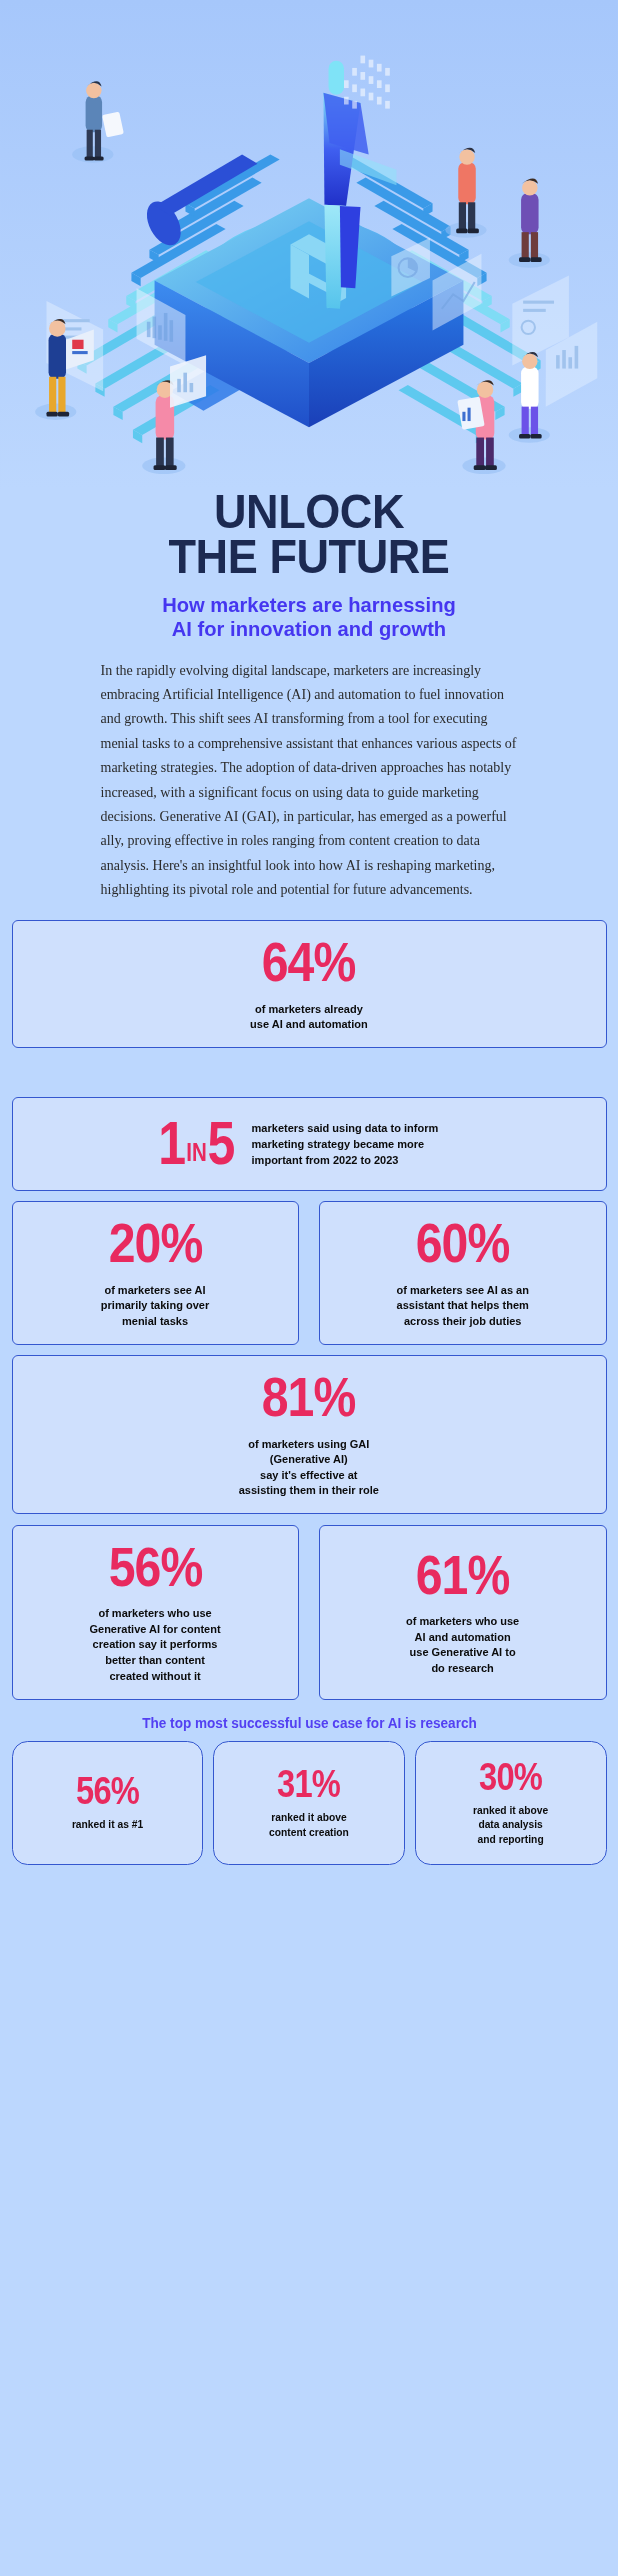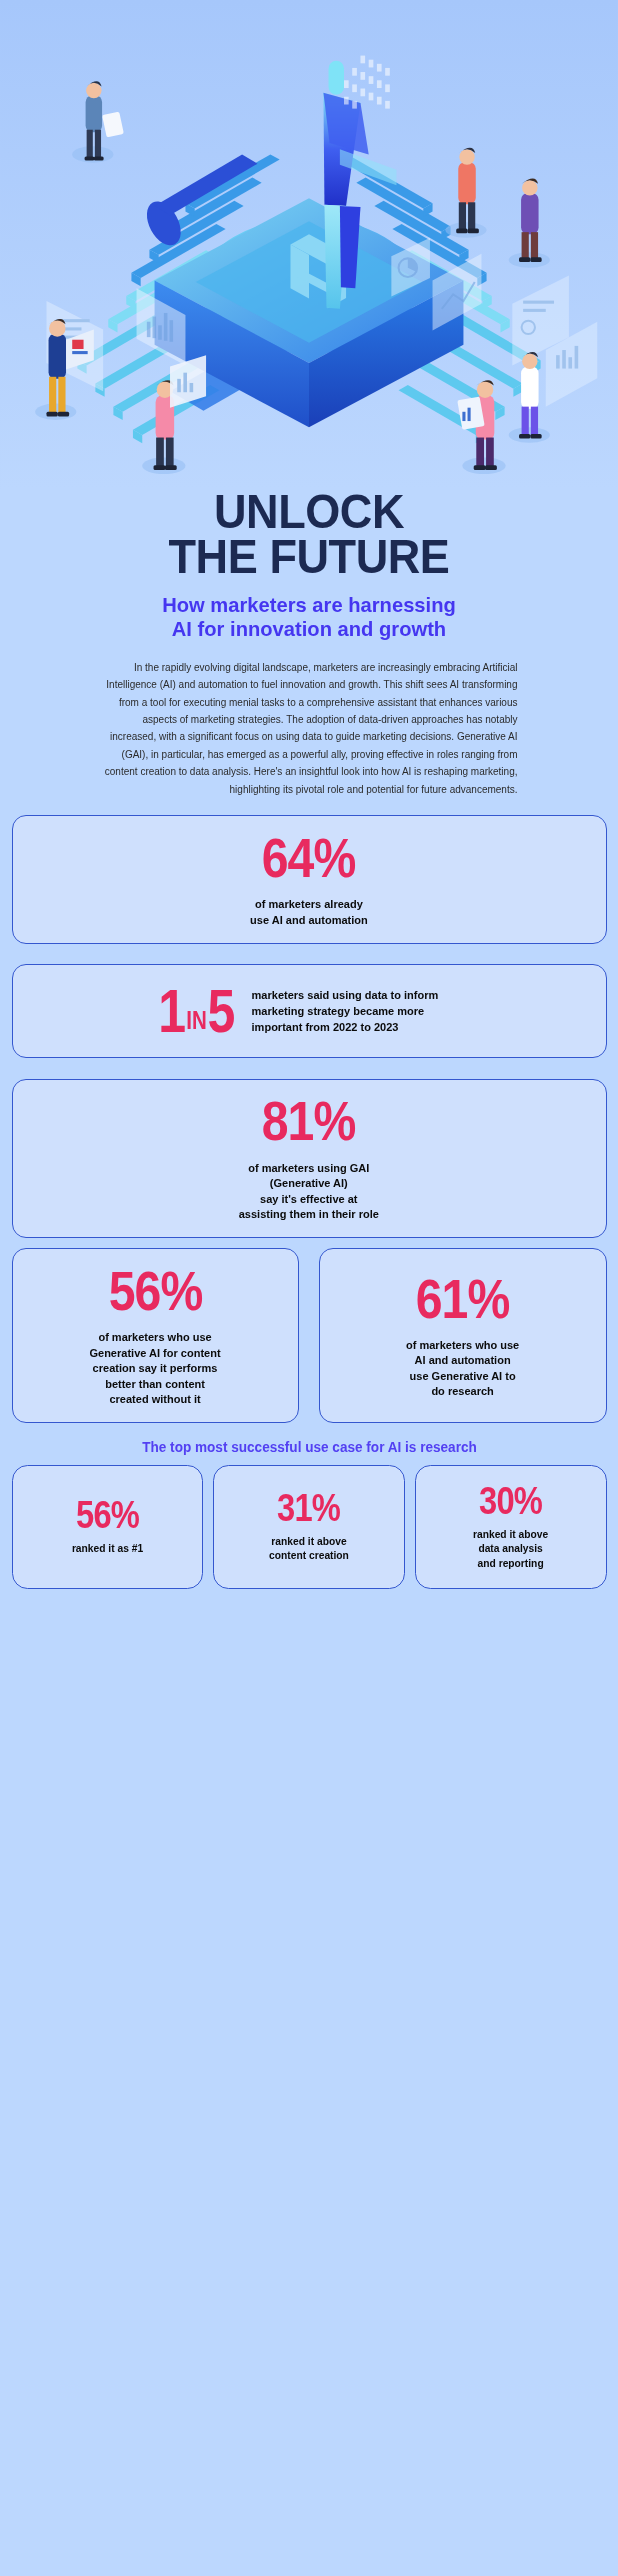--- a/index.html
+++ b/index.html
@@ -44,32 +44,33 @@
     color:#4536f0;
     font-weight:bold;
     font-size:21px;
     line-height:1.16;
     transform:scaleX(0.96);
   }
   .lede {
     margin:17.5px auto 0;
     width:417px;
     color:#2b2b2b;
-    font-size:10px;
+    font-size:14px;
     line-height:1.74;
-    text-align:right;
+    text-align:left;
+    font-family:Liberation Serif, serif;
   }
 
   
   .cards { margin:17.5px auto 0; width:595px; }
   .row { display:flex; gap:19.6px; margin-bottom:10.3px; }
   .card {
     background:#cfe0fd;
     border:1.5px solid #3457cf;
-    border-radius:14px;
+    border-radius:6px;
     flex:1;
     display:flex;
     flex-direction:column;
     align-items:center;
     justify-content:center;
     padding:13.4px 11.3px 15.5px;
     text-align:center;
   }
   .card.full { width:100%; }
   .stat {
@@ -96,20 +97,21 @@
     line-height:1.34;
     transform:scaleX(0.95);
   }
 
   
   .card.inline {
     flex-direction:row;
     align-items:center;
     gap:4px;
     padding:15.5px 17.5px;
+    margin-top:28px;
   }
   .card.inline .stat { font-size:61px; transform:scaleX(0.82); }
   .card.inline .caption {
     margin-top:0;
     text-align:left;
     font-size:11.6px;
     line-height:1.38;
     max-width:222px;
   }
 
@@ -451,20 +453,32 @@
     </div>
 
     <div class="row">
       <div class="card full inline">
         <div class="stat"><span>1</span><span class="in">IN</span><span>5</span></div>
         <div class="caption">marketers said using data to inform marketing strategy became more important from 2022 to 2023</div>
       </div>
     </div>
 
     <div class="row">
+      <div class="card">
+        <div class="stat">20%</div>
+        <div class="caption" style="white-space:pre-line">of marketers see AI
+primarily taking over
+menial tasks</div>
+      </div>
+      <div class="card">
+        <div class="stat">60%</div>
+        <div class="caption" style="white-space:pre-line">of marketers see AI as an
+assistant that helps them
+across their job duties</div>
+      </div>
     </div>
 
     <div class="row">
       <div class="card">
         <div class="stat">81%</div>
         <div class="caption" style="white-space:pre-line">of marketers using GAI
 (Generative AI)
 say it's effective at
 assisting them in their role</div>
       </div>

